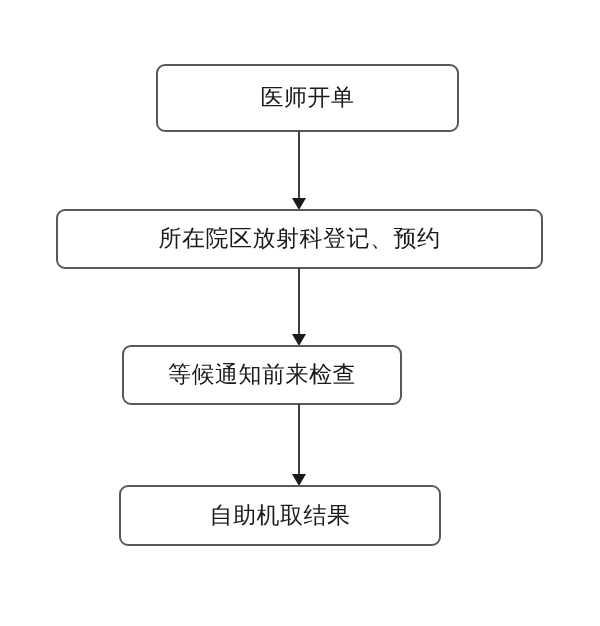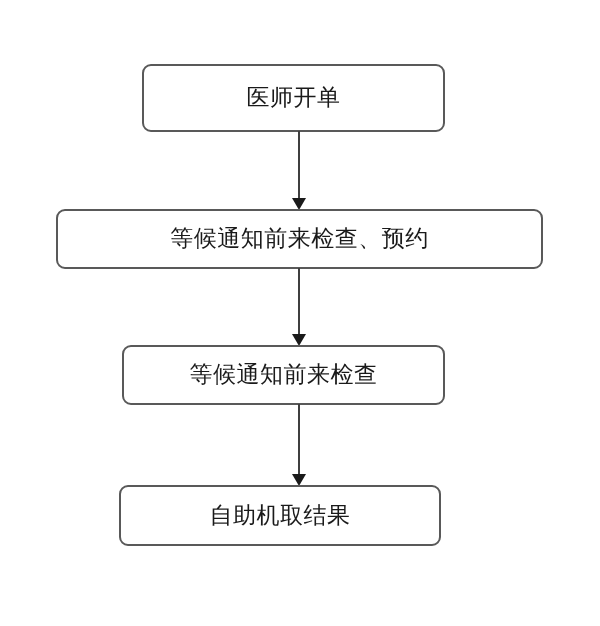--- a/index.html
+++ b/index.html
@@ -33,23 +33,23 @@
   .node-label {
     color: #1a1a1a;
     font-size: 23px;
     line-height: 1.1;
     letter-spacing: 0.5px;
     white-space: nowrap;
     text-align: center;
     font-family: "DejaVu Sans", "Liberation Sans", sans-serif;
   }
   
-  #node-1 { left: 142px; top: 64px;  width: 303px; height: 68px; }
+  #node-1 { left: 156px; top: 64px;  width: 303px; height: 68px; }
   #node-2 { left: 56px;  top: 209px; width: 487px; height: 60px; }
-  #node-3 { left: 122px; top: 345px; width: 323px; height: 60px; }
+  #node-3 { left: 122px; top: 345px; width: 280px; height: 60px; }
   #node-4 { left: 119px; top: 485px; width: 322px; height: 61px; }
 
   .connector {
     position: absolute;
     overflow: visible;
   }
   .connector-line {
     stroke: #3f3f3f;
     stroke-width: 2;
   }
@@ -68,21 +68,21 @@
   <div class="node" id="node-1">
     <span class="node-label">医师开单</span>
   </div>
 
   <svg class="connector" id="arrow-1" viewBox="0 0 22 79" xmlns="http://www.w3.org/2000/svg">
     <line class="connector-line" x1="11" y1="0" x2="11" y2="68"></line>
     <polygon class="connector-head" points="4,67 18,67 11,79"></polygon>
   </svg>
 
   <div class="node" id="node-2">
-    <span class="node-label">等候通知前来检查、预约</span>
+    <span class="node-label">所在院区放射科登记、预约</span>
   </div>
 
   <svg class="connector" id="arrow-2" viewBox="0 0 22 78" xmlns="http://www.w3.org/2000/svg">
     <line class="connector-line" x1="11" y1="0" x2="11" y2="67"></line>
     <polygon class="connector-head" points="4,66 18,66 11,78"></polygon>
   </svg>
 
   <div class="node" id="node-3">
     <span class="node-label">等候通知前来检查</span>
   </div>

